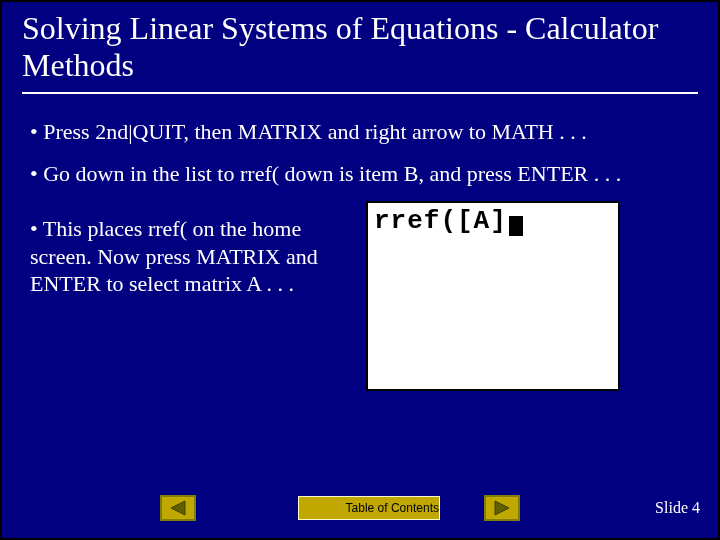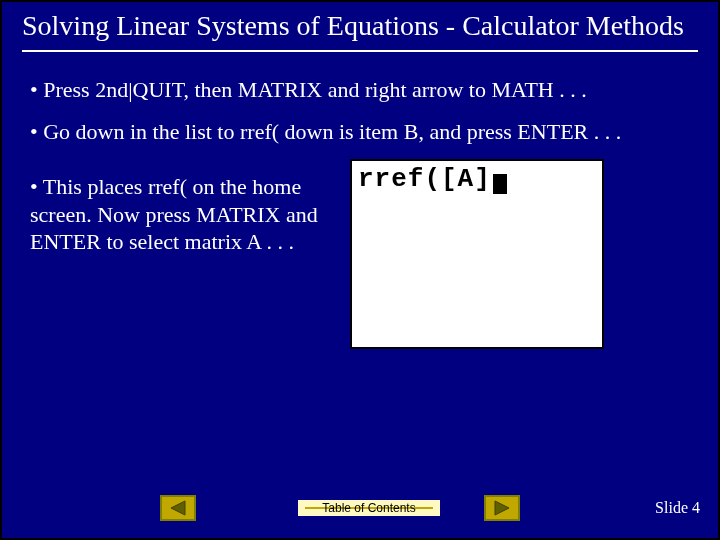--- a/index.html
+++ b/index.html
@@ -10,39 +10,39 @@
     border: 2px solid #000;
     font-family: "Times New Roman", Times, serif;
     color: #fff;
     position: relative;
     overflow: hidden;
   }
   .title-bar {
     padding: 8px 20px 4px 20px;
   }
   .title-text {
-    font-size: 28px;
+    font-size: 32px;
     color: #fff;
   }
   .title-rule {
     height: 2px;
     background: #fff;
     margin: 4px 20px 0 20px;
   }
   .content {
     padding: 10px 28px 0 28px;
     font-size: 22px;
     line-height: 1.25;
   }
   .bullet {
     margin: 14px 0 14px 0;
   }
   .row {
     display: flex;
-    gap: 20px;
+    gap: 36px;
     align-items: flex-start;
     margin-top: 14px;
   }
   .row .bullet-text {
     flex: 0 0 300px;
   }
   .calc-screen {
     width: 254px;
     height: 190px;
     background: #fff;
@@ -82,29 +82,29 @@
     justify-content: center;
     cursor: pointer;
   }
   .nav-btn svg { display: block; }
   .prev-btn { position: absolute; left: 158px; }
   .next-btn { position: absolute; left: 482px; }
   .toc-btn {
     position: absolute;
     left: 296px;
     width: 142px;
-    height: 16px;
+    height: 24px;
     background: #C0A800;
-    border: 7px solid #fef9c3;
+    border: 1px solid #fef9c3;
     color: #000;
     font-family: Arial, sans-serif;
     font-size: 12px;
     display: flex;
     align-items: center;
-    justify-content: center;
+    justify-content: flex-end;
     cursor: pointer;
   }
   .slide-num {
     position: absolute;
     right: 18px;
     font-size: 16px;
     color: #fff;
     margin-left: 20px;
   }
 </style>

